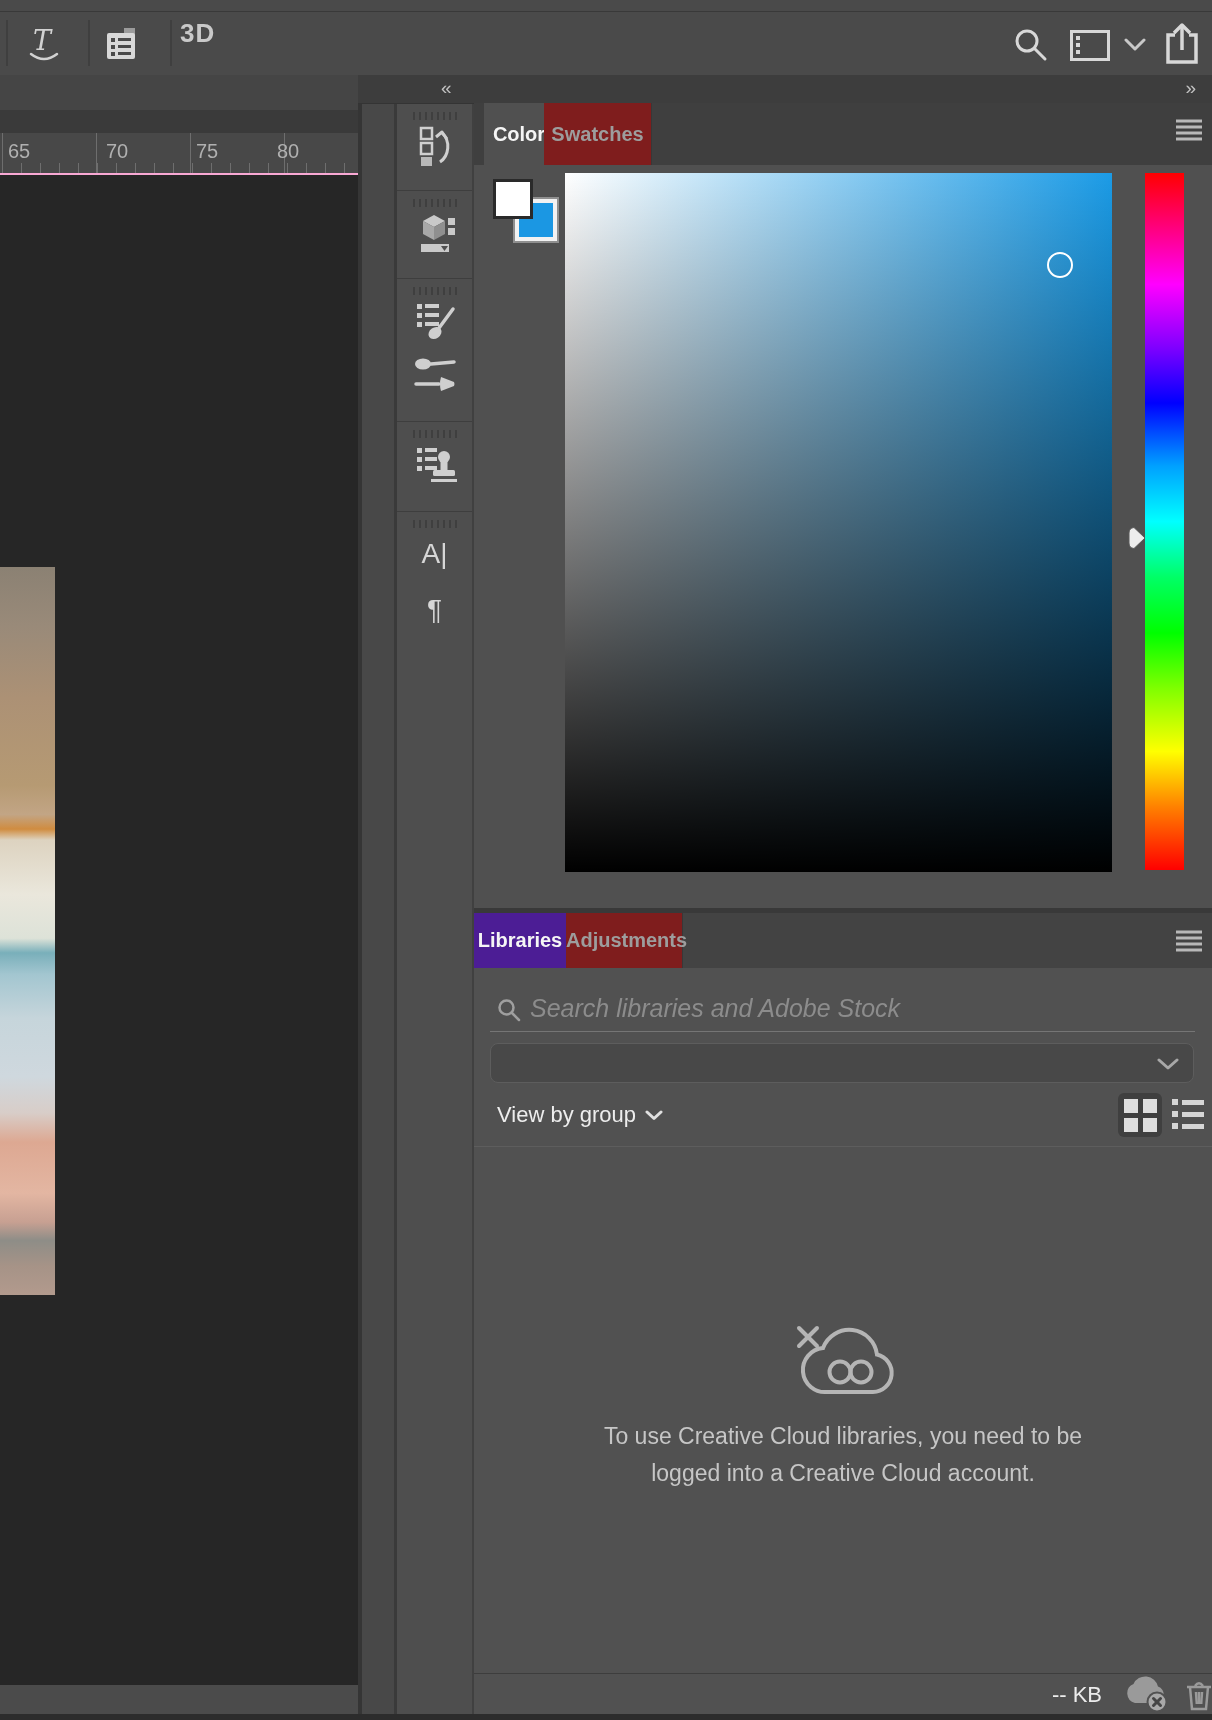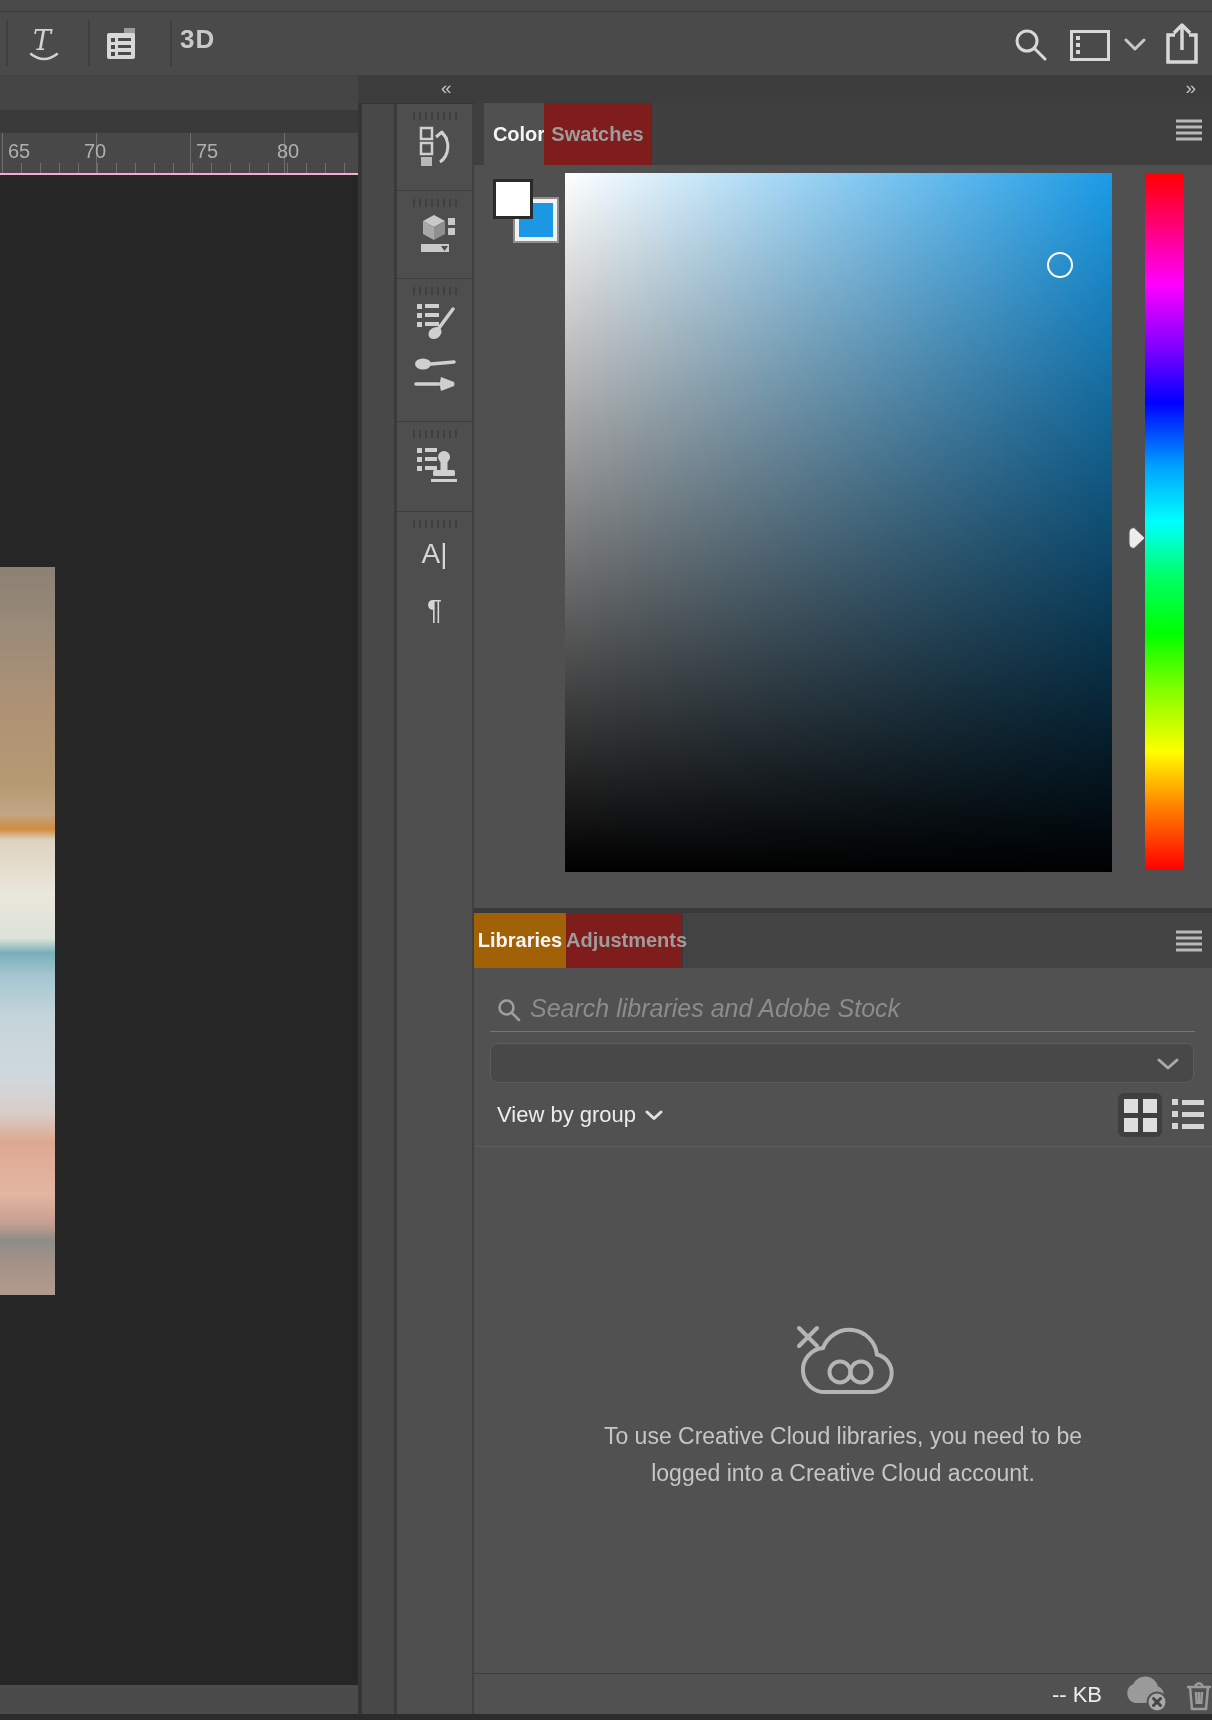--- a/index.html
+++ b/index.html
@@ -6,21 +6,21 @@
   #app{position:relative;width:1212px;height:1720px;overflow:hidden;background:#4a4a4a;
        font-family:"Liberation Sans",sans-serif;-webkit-font-smoothing:antialiased;}
   .abs{position:absolute;}
   svg{display:block;}
 
   
   .topbar{left:0;top:0;width:1212px;height:75px;background:#4a4a4a;}
   .topbar-edge{left:0;top:11px;width:100%;height:1px;background:#393939;}
   .tb-sep{top:20px;width:2px;height:46px;background:#3f3f3f;}
   .tb-icon{cursor:pointer;}
-  .three-d{left:180px;top:24px;font-size:26px;font-weight:bold;color:#c9c9c9;letter-spacing:1px;}
+  .three-d{left:180px;top:18px;font-size:26px;font-weight:bold;color:#c9c9c9;letter-spacing:1px;}
 
   
   .doc-strip{left:0;top:75px;width:358px;height:58px;
              background:linear-gradient(#454545 0 35px,#3a3a3a 35px 100%);}
   .ruler{left:0;top:133px;width:358px;height:40px;background:#484848;border-bottom:2px solid #f9a8d4;}
   .ruler-minor{position:absolute;left:2px;right:0;bottom:0;height:10px;
                background:repeating-linear-gradient(to right,#6e6e6e 0 1px,transparent 1px 19px);}
   .ruler-major{position:absolute;top:0;width:1px;height:100%;background:#6e6e6e;}
   .ruler-num{position:absolute;top:7px;font-size:20px;color:#b0b0b0;}
   .canvas{left:0;top:175px;width:358px;height:1510px;background:#262626;}
@@ -71,21 +71,21 @@
   .sb-cursor{position:absolute;left:573px;top:87px;width:22px;height:22px;border:2px solid #ffffff;
              border-radius:50%;cursor:pointer;}
   .hue-bar{position:absolute;left:671px;top:8px;width:39px;height:697px;cursor:pointer;
     background:linear-gradient(to bottom,#ff0000 0%,#ff00ff 16%,#8000ff 25%,#0000ff 33%,
       #00a0ff 42%,#00ffff 50%,#00ff66 58%,#00ff00 66%,#80ff00 74%,#ffff00 83%,#ff8000 91%,#ff0000 100%);}
   .hue-handle{position:absolute;left:652px;top:360px;cursor:grab;}
 
   .panel-gap{position:absolute;left:0;top:805px;width:738px;height:5px;background:#393939;}
   .lib-tabbar{position:absolute;left:0;top:810px;width:738px;height:55px;background:#434343;}
   .lib-tabbar .tab{height:55px;line-height:55px;}
-  .lib-tabbar .tab.active{background:#a16207;}
+  .lib-tabbar .tab.active{background:#4c1d95;}
 
   .lib-content{position:absolute;left:0;top:865px;width:738px;height:705px;background:#515151;}
   .search-input{position:absolute;left:54px;top:18px;width:640px;height:42px;background:transparent;
                 border:none;outline:none;font-family:"Liberation Sans",sans-serif;
                 font-size:25px;color:#d0d0d0;}
   .search-input::placeholder{color:#8c8c8c;font-style:italic;}
   .search-underline{position:absolute;left:16px;top:63px;width:705px;height:1px;background:#757575;}
   .lib-dropdown{position:absolute;left:16px;top:75px;width:704px;height:40px;background:#484848;
                 border:1px solid #5d5d5d;border-radius:8px;box-sizing:border-box;cursor:pointer;}
   .dd-value{position:absolute;left:14px;top:0;line-height:38px;font-size:20px;color:#cccccc;}
@@ -178,21 +178,21 @@
 
   <div class="abs doc-strip"></div>
 
   <div class="abs ruler">
     <div class="ruler-minor"></div>
     <div class="ruler-major" style="left:2px;"></div>
     <div class="ruler-major" style="left:96px;"></div>
     <div class="ruler-major" style="left:190px;"></div>
     <div class="ruler-major" style="left:284px;"></div>
     <div class="ruler-num" style="left:8px;">65</div>
-    <div class="ruler-num" style="left:84px;">70</div>
+    <div class="ruler-num" style="left:106px;">70</div>
     <div class="ruler-num" style="left:196px;">75</div>
     <div class="ruler-num" style="left:277px;">80</div>
   </div>
 
   <div class="abs canvas">
     <div class="photo"></div>
   </div>
   <div class="abs left-bottom"></div>
 
   <div class="abs right-bg"></div>

